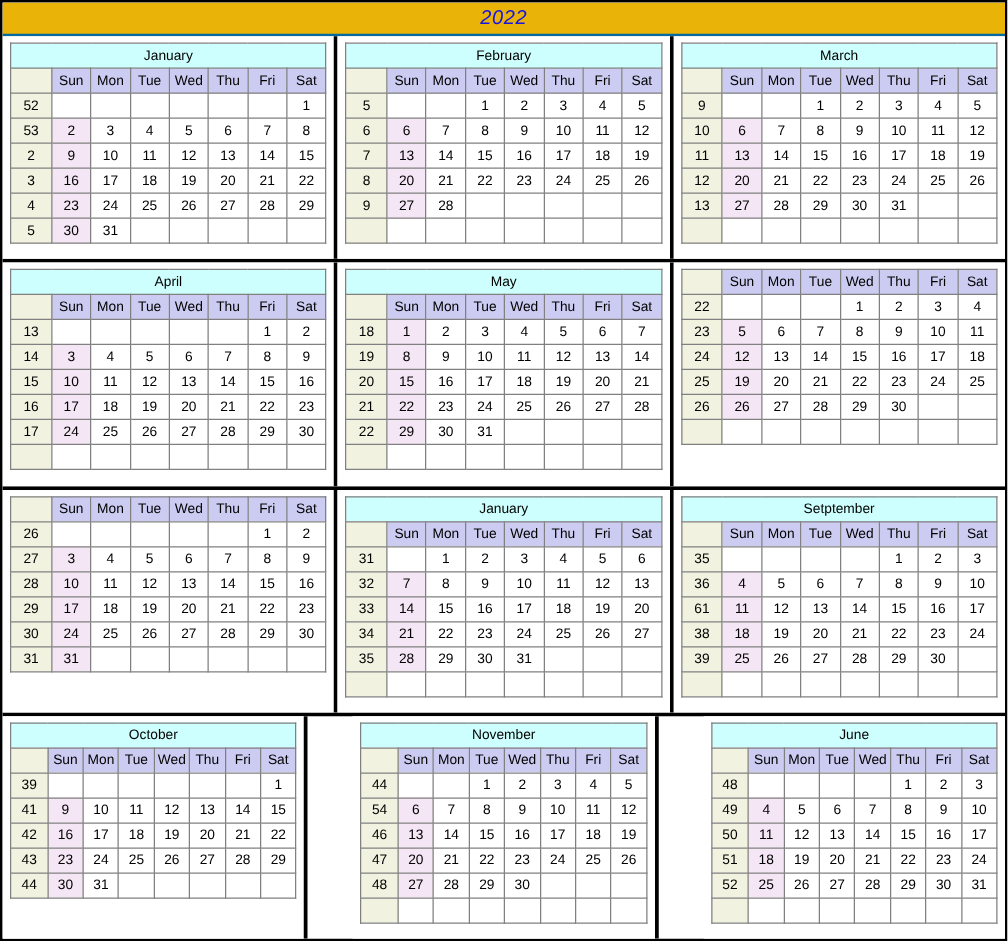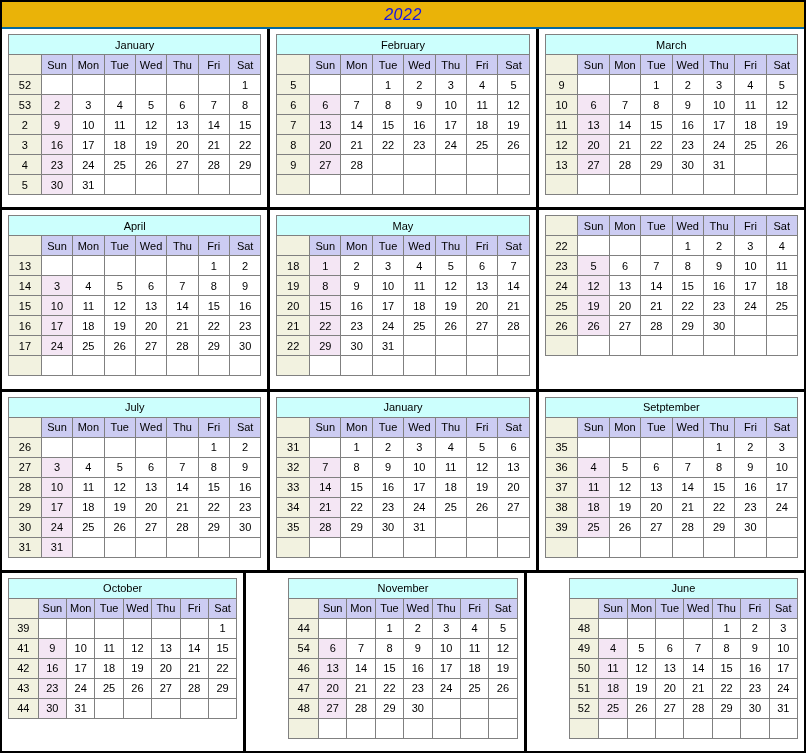--- a/index.html
+++ b/index.html
@@ -696,23 +696,20 @@
               <col>
               <col>
               <col>
               <col>
               <col>
               <col>
               <col>
             </colgroup>
             <thead>
               <tr>
-                <th class="month-name" colspan="8">July</th>
-              </tr>
-              <tr>
                 <th class="dow-corner"></th>
                 <th class="dow">Sun</th>
                 <th class="dow">Mon</th>
                 <th class="dow">Tue</th>
                 <th class="dow">Wed</th>
                 <th class="dow">Thu</th>
                 <th class="dow">Fri</th>
                 <th class="dow">Sat</th>
               </tr>
             </thead>
@@ -913,21 +910,21 @@
                 <td class="wk">36</td>
                 <td class="sun">4</td>
                 <td class="day">5</td>
                 <td class="day">6</td>
                 <td class="day">7</td>
                 <td class="day">8</td>
                 <td class="day">9</td>
                 <td class="day">10</td>
               </tr>
               <tr>
-                <td class="wk">37</td>
+                <td class="wk">61</td>
                 <td class="sun">11</td>
                 <td class="day">12</td>
                 <td class="day">13</td>
                 <td class="day">14</td>
                 <td class="day">15</td>
                 <td class="day">16</td>
                 <td class="day">17</td>
               </tr>
               <tr>
                 <td class="wk">38</td>

